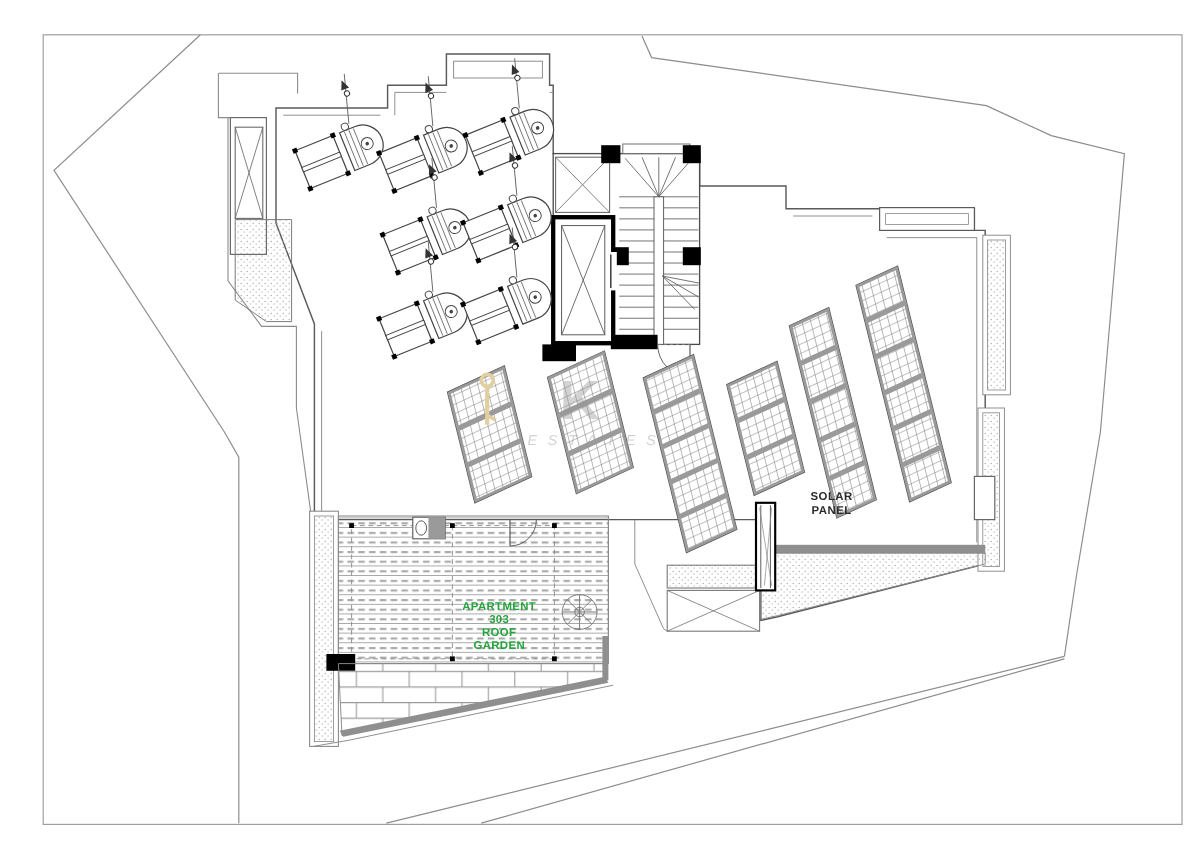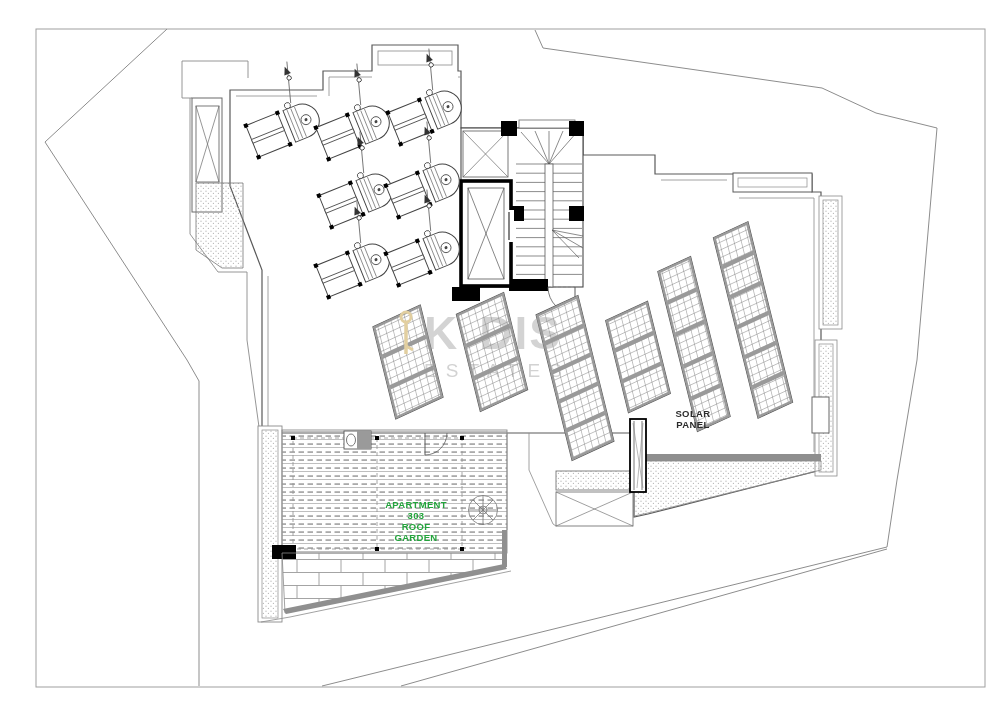--- a/index.html
+++ b/index.html
@@ -4,22 +4,22 @@
 <style>
   html,body{margin:0;padding:0;background:#ffffff;width:1002px;height:722px;overflow:hidden;
     font-family:"Liberation Sans", sans-serif;}
   #stage{position:relative;width:1002px;height:722px;background:#fff;}
   svg{position:absolute;left:0;top:0;}
   .wm{position:absolute;left:398px;top:310px;width:190px;text-align:center;
       pointer-events:none;z-index:5;}
   .wm-row{display:flex;align-items:center;justify-content:center;gap:2px;}
   .wm-big{font-size:46px;font-weight:bold;letter-spacing:2px;color:rgba(150,150,150,0.42);
       line-height:1;}
-  .wm-sub{margin-top:4px;font-size:19px;letter-spacing:9px;color:rgba(155,155,155,0.45);
-      padding-left:9px;}
+  .wm-sub{margin-top:4px;font-size:12px;letter-spacing:9px;color:rgba(155,155,155,0.45);
+      padding-left:9px;font-style:italic;}
   .keyglyph{display:inline-block;width:16px;height:46px;}
   text{font-family:"Liberation Sans", sans-serif;}
   .lbl-dark{fill:#2b2b2b;font-size:9.5px;font-weight:bold;letter-spacing:0.4px;}
   .lbl-green{fill:#23a43c;font-size:9.5px;font-weight:bold;letter-spacing:0.3px;}
 </style>
 </head>
 <body>
 
 <div id="stage">
 
@@ -385,18 +385,17 @@
 <div class="wm">
   <div class="wm-row">
     <span class="wm-big">K</span>
     <span class="keyglyph">
       <svg width="16" height="46" viewBox="0 0 16 46">
         <circle cx="8" cy="7" r="5" fill="none" stroke="#e2cfa0" stroke-width="3"></circle>
         <line x1="8" y1="12" x2="8" y2="44" stroke="#e2cfa0" stroke-width="3.5"></line>
         <line x1="8" y1="36" x2="15" y2="40" stroke="#e2cfa0" stroke-width="3"></line>
       </svg>
     </span>
-    <span class="wm-big">DIS</span>
   </div>
   <div class="wm-sub">ESTATES</div>
 </div>
 
 </div>
 
 </body></html>

